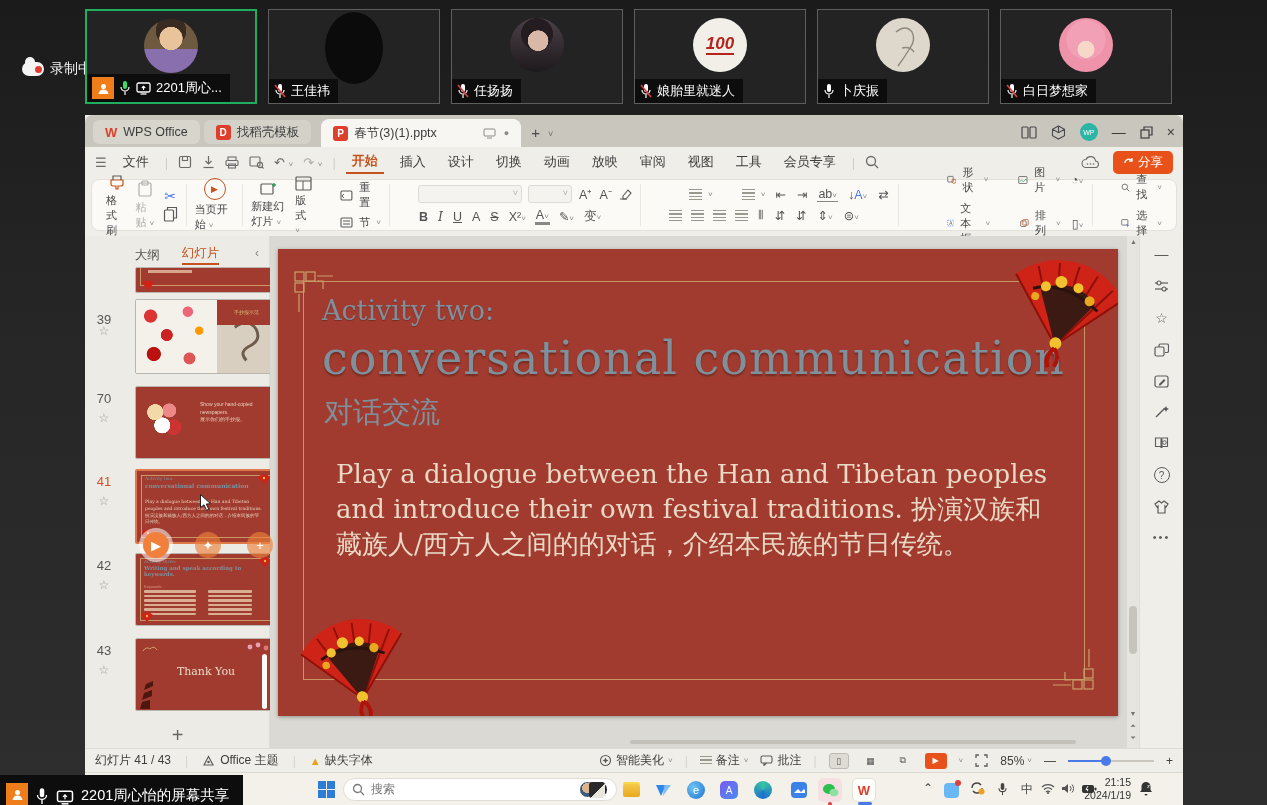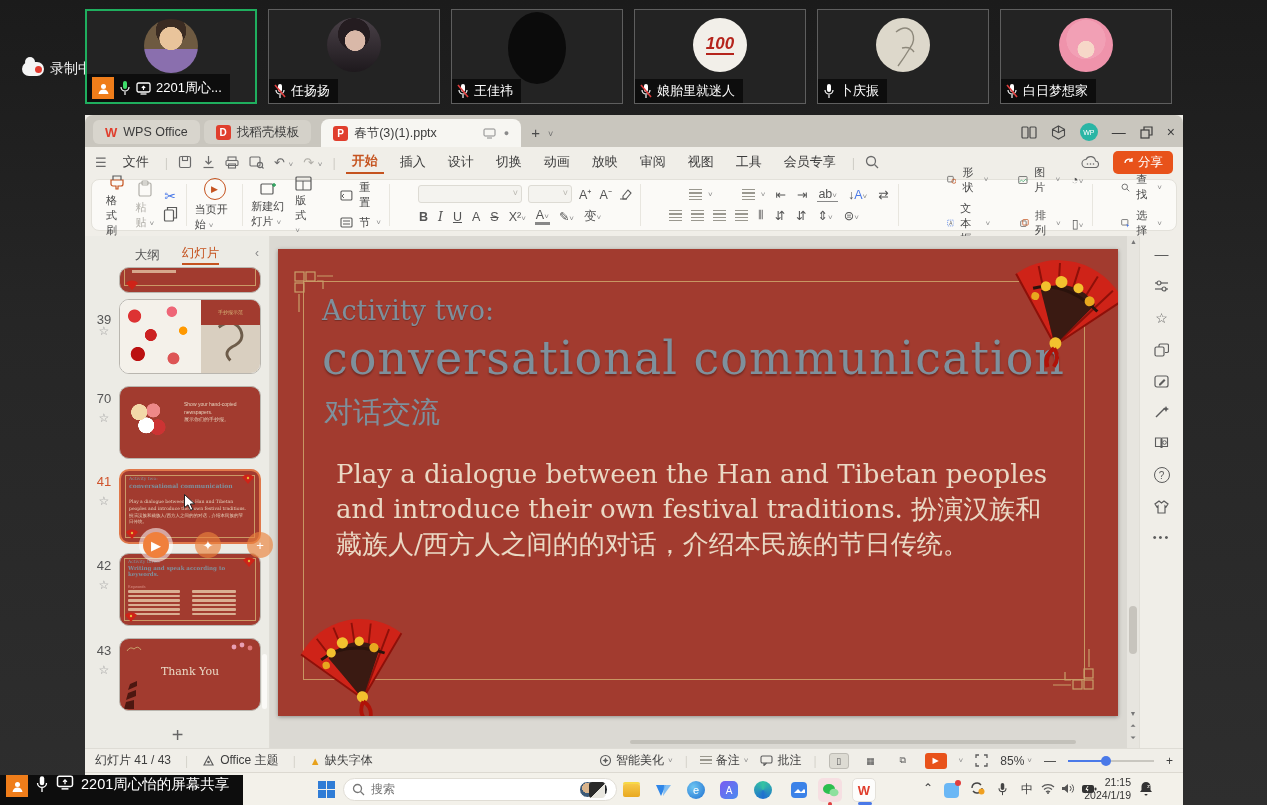--- a/index.html
+++ b/index.html
@@ -62,21 +62,21 @@
   .fsel:after { content:"˅"; position:absolute; right:3px; top:2px; font-size:9px; color:#b5b3ac; }
   .glyph-btn { font-size:12.5px; color:#555; padding:0 1px; }
   .lines-ic { width:13px; height:11px; background:repeating-linear-gradient(#9a988f 0 1.4px, transparent 1.4px 3.4px); }
   .play-circ { width:22px; height:22px; border-radius:50%; border:1.6px solid #c5531f; color:#c5531f; display:flex; align-items:center; justify-content:center; font-size:9px; }
   
   .workspace { position:absolute; left:0; top:121px; width:100%; height:512px; display:flex; }
   .sidepanel { width:185px; background:#ecebe5; border-right:1px solid #dedcd5; position:relative; }
   .sp-head { display:flex; align-items:center; justify-content:center; gap:22px; font-size:12.5px; color:#555; padding-top:9px; }
   .sp-head .on { color:#c5531f; border-bottom:2px solid #c5531f; padding-bottom:1px; }
   .sp-collapse { position:absolute; right:10px; top:10px; color:#888; font-size:12px; }
-  .thumb { position:absolute; left:34px; width:142px; background:#a23b2f; border:1px solid #b9b6af; border-radius:10px; overflow:hidden; }
+  .thumb { position:absolute; left:50px; width:142px; background:#a23b2f; border:1px solid #b9b6af; border-radius:2px; overflow:hidden; }
   .tnum { position:absolute; left:8px; width:22px; text-align:center; font-size:13px; color:#555; }
   .tstar { position:absolute; left:8px; width:22px; text-align:center; font-size:12px; color:#999; }
   .thumb.sel { border:2px solid #e0784a; }
   .mini-fan { position:absolute; width:16px; height:12px; }
   .gold-frame { position:absolute; inset:4px; border:0.5px solid rgba(214,178,116,.8); }
   .s39-left { position:absolute; left:0; top:0; width:58%; height:100%; background:
       radial-gradient(circle at 18% 22%, #d33 0 7%, transparent 8%),
       radial-gradient(circle at 64% 16%, #e67 0 6%, transparent 7%),
       radial-gradient(circle at 38% 48%, #c22 0 9%, transparent 10%),
       radial-gradient(circle at 78% 42%, #f90 0 5%, transparent 6%),
@@ -130,21 +130,21 @@
   .wintask { position:absolute; left:0; top:657px; width:100%; height:33px; background:#f3f1ea; border-top:1px solid #dcd9d1; }
   .winlogo { position:absolute; left:233px; top:8px; width:17px; height:17px; display:grid; grid-template-columns:8px 8px; grid-gap:1px; }
   .winlogo span { background:#2f7cd6; width:8px; height:8px; }
   .searchpill { position:absolute; left:258px; top:5px; width:274px; height:23px; background:#fff; border:1px solid #e0ddd5; border-radius:12px; display:flex; align-items:center; padding:0 8px; gap:6px; font-size:12px; color:#777; }
   .pill-avs { margin-left:auto; display:flex; }
   .pill-avs i { width:17px; height:17px; border-radius:50%; border:1px solid #fff; }
   .tb-ic { position:absolute; top:5px; width:24px; height:24px; border-radius:5px; display:flex; align-items:center; justify-content:center; font-size:12px; }
   .tray { position:absolute; top:8px; color:#444; font-size:12px; }
   .timeblock { position:absolute; right:52px; top:3px; text-align:right; font-size:10.5px; color:#333; line-height:1.25; }
   
-  .share-banner { left:0; top:775px; height:30px; background:#0d0d0d; display:flex; align-items:flex-start; gap:7px; padding:0 14px 0 6px; color:#fff; font-size:14.5px; }
+  .share-banner { left:0; top:775px; height:30px; background:#0d0d0d; display:flex; align-items:flex-end; gap:7px; padding:0 14px 0 6px; color:#fff; font-size:14.5px; }
   .fan { position:absolute; }
 </style>
 </head>
 <body>
 
 <div class="abs rec-label">
   <span class="rec-cloud"></span>
   <span>录制中</span>
 </div>
 
@@ -165,41 +165,41 @@
         </svg>
       <svg width="15" height="13" viewBox="0 0 15 13">
           <rect x="1" y="1" width="13" height="9" rx="1.5" fill="none" stroke="#fff" stroke-width="1.3"></rect>
           <path d="M7.5 8V4.5 M5.8 6l1.7-1.7L9.2 6" stroke="#fff" stroke-width="1.1" fill="none"></path>
           <line x1="4.5" y1="12" x2="10.5" y2="12" stroke="#fff" stroke-width="1.3"></line>
         </svg>
       <span>2201周心...</span>
     </div>
   </div>
   <div class="tile">
+    <div class="avatar av2"></div>
+    <div class="name-chip">
+      <svg class="micsvg" viewBox="0 0 12 16">
+          <rect x="4" y="1" width="4" height="8" rx="2" fill="#fff"></rect>
+          <path d="M2 7a4 4 0 0 0 8 0" stroke="#fff" stroke-width="1.2" fill="none"></path>
+          <line x1="6" y1="11.5" x2="6" y2="15" stroke="#fff" stroke-width="1.2"></line>
+          <line x1="1" y1="2" x2="11" y2="14" stroke="#e03e3e" stroke-width="1.6"></line>
+        </svg>
+      <span>王佳祎</span>
+    </div>
+  </div>
+  <div class="tile">
     <div class="avatar av3"></div>
     <div class="name-chip">
       <svg class="micsvg" viewBox="0 0 12 16">
           <rect x="4" y="1" width="4" height="8" rx="2" fill="#fff"></rect>
           <path d="M2 7a4 4 0 0 0 8 0" stroke="#fff" stroke-width="1.2" fill="none"></path>
           <line x1="6" y1="11.5" x2="6" y2="15" stroke="#fff" stroke-width="1.2"></line>
           <line x1="1" y1="2" x2="11" y2="14" stroke="#e03e3e" stroke-width="1.6"></line>
         </svg>
       <span>任扬扬</span>
-    </div>
-  </div>
-  <div class="tile">
-    <div class="avatar av2"></div>
-    <div class="name-chip">
-      <svg class="micsvg" viewBox="0 0 12 16">
-          <rect x="4" y="1" width="4" height="8" rx="2" fill="#fff"></rect>
-          <path d="M2 7a4 4 0 0 0 8 0" stroke="#fff" stroke-width="1.2" fill="none"></path>
-          <line x1="6" y1="11.5" x2="6" y2="15" stroke="#fff" stroke-width="1.2"></line>
-          <line x1="1" y1="2" x2="11" y2="14" stroke="#e03e3e" stroke-width="1.6"></line>
-        </svg>
-      <span>王佳祎</span>
     </div>
   </div>
   <div class="tile">
     <div class="avatar av4">
         <span class="hundred">100</span>
       </div>
     <div class="name-chip">
       <svg class="micsvg" viewBox="0 0 12 16">
           <rect x="4" y="1" width="4" height="8" rx="2" fill="#fff"></rect>
           <path d="M2 7a4 4 0 0 0 8 0" stroke="#fff" stroke-width="1.2" fill="none"></path>

